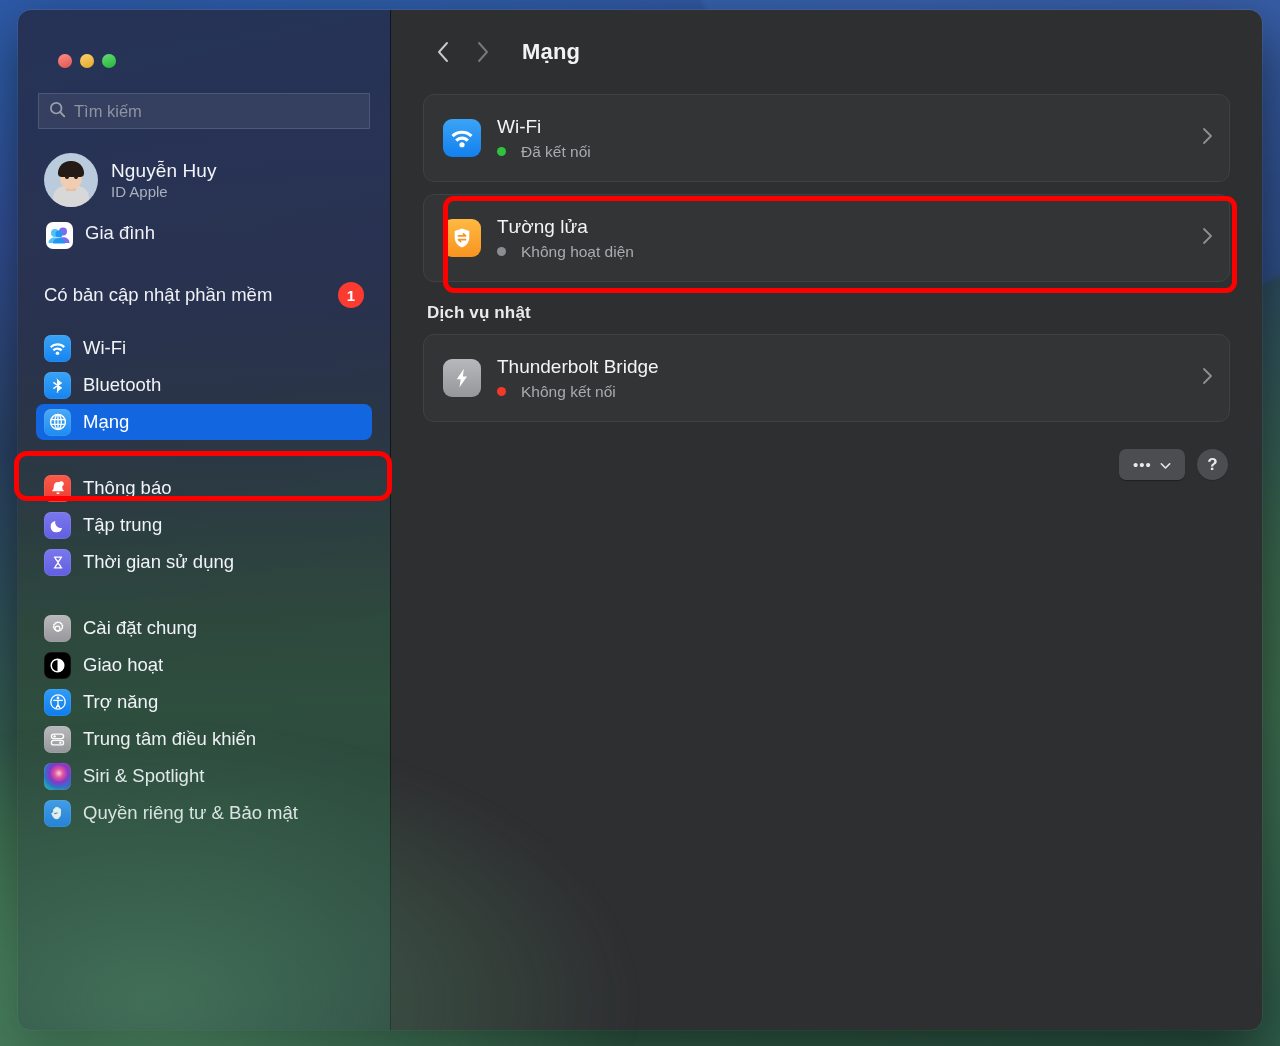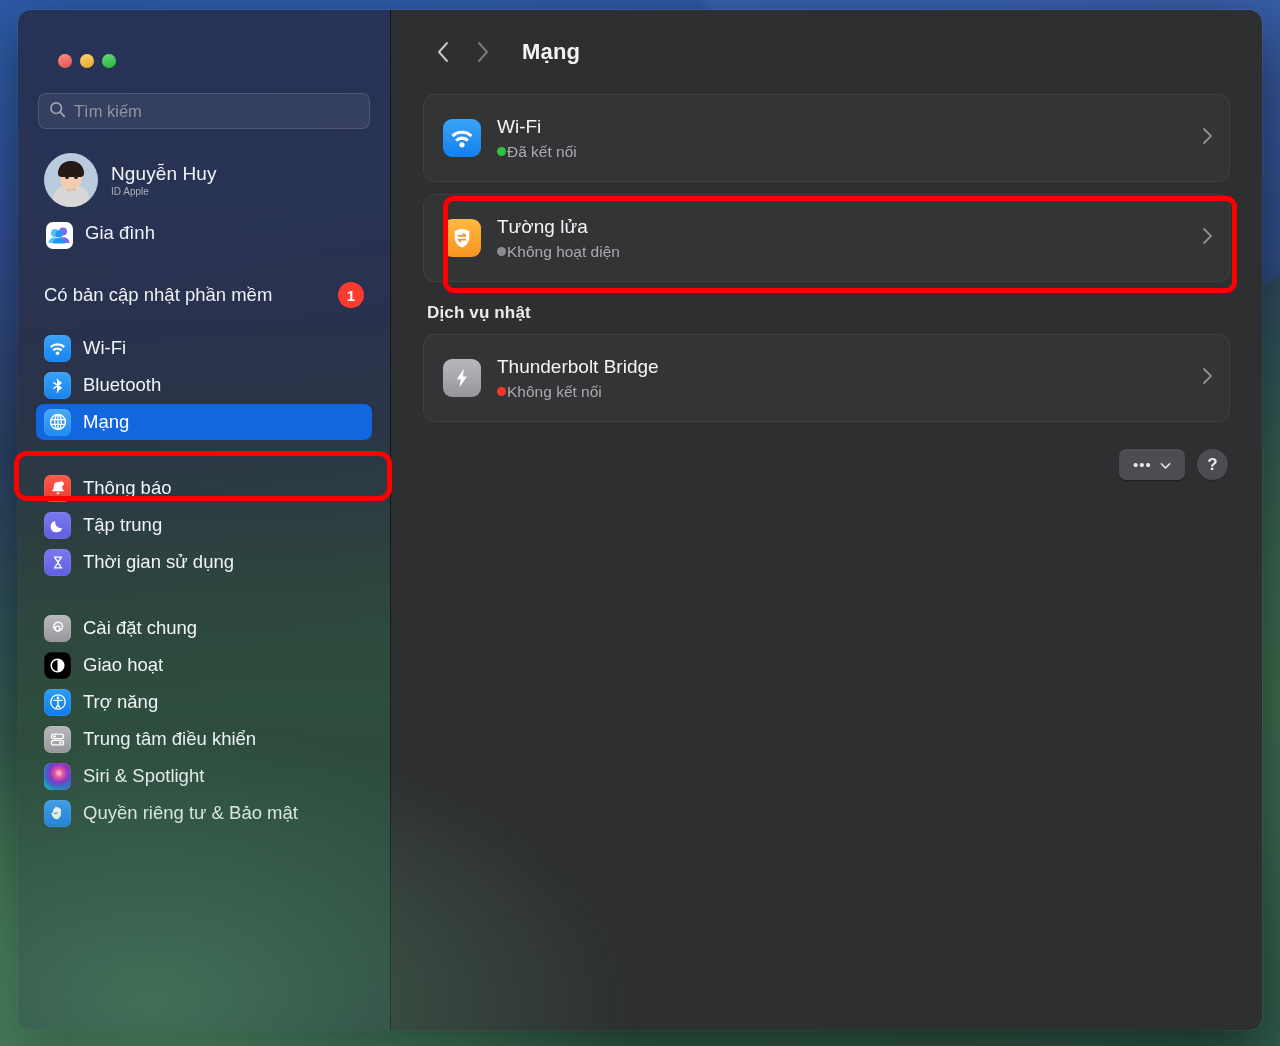--- a/index.html
+++ b/index.html
@@ -104,21 +104,21 @@
   .l-close { background: #fc5d57; }
   .l-min   { background: #fdbc2f; }
   .l-max   { background: #28c93f; }
 
   
   .search-wrap {
     margin: 25px 4px 0 4px;
     height: 36px;
     background: rgba(255,255,255,.065);
     border: .5px solid rgba(255,255,255,.13);
-    border-radius: 8px;
+    border-radius: 1px;
     display: flex;
     align-items: center;
     padding: 0 10px;
     gap: 8px;
   }
   .search-wrap svg { flex: 0 0 auto; }
   .search-wrap input {
     flex: 1;
     background: transparent;
     border: 0;
@@ -147,21 +147,21 @@
   }
   .avatar .hair { position:absolute; left:14px; top:8px; width:26px; height:16px; background:#241a16; border-radius:13px 13px 4px 4px; }
   .avatar .face { position:absolute; left:16px; top:13px; width:22px; height:23px; background:#f0cdb2; border-radius:11px 11px 10px 10px; }
   .avatar .eyeL, .avatar .eyeR { position:absolute; top:22px; width:3.5px; height:4px; background:#2a1d17; border-radius:50%; }
   .avatar .eyeL { left:21px; } .avatar .eyeR { left:30px; }
   .avatar .body { position:absolute; left:9px; top:33px; width:36px; height:24px; background:#d8d8d8; border-radius:12px 12px 0 0; }
   .avatar .neck { position:absolute; left:22px; top:31px; width:10px; height:7px; background:#e9bfa2; }
 
   .acct-text { display: flex; flex-direction: column; gap: 1px; }
   .acct-name { font-size: 19px; color: #f2f4f7; letter-spacing:.1px; }
-  .acct-sub  { font-size: 10px; color: #a9b0bd; }
+  .acct-sub  { font-size: 15px; color: #a9b0bd; }
 
   .family {
     display: flex; gap: 12px;
     margin: 6px 4px 0 6px;
     padding: 5px 6px;
     border-radius: 8px;
   }
   .family .label { font-size: 18.5px; color: #eef1f5; }
 
   
@@ -249,21 +249,21 @@
   .svc-icon {
     width: 38px; height: 38px;
     border-radius: 9px;
     flex: 0 0 auto;
     display: flex; align-items: center; justify-content: center;
     overflow: hidden;
     position: relative;
   }
   .svc-text { flex: 1; display: flex; flex-direction: column; gap: 5px; }
   .svc-name { font-size: 19px; color: #f3f4f6; }
-  .svc-status { font-size: 15.5px; color: #a9abae; display: flex; align-items: center; gap: 1px; }
+  .svc-status { font-size: 15.5px; color: #a9abae; display: flex; align-items: center; gap: 15px; }
   .dot { width: 9px; height: 9px; border-radius: 50%; flex: 0 0 auto; }
   .chev { color: #8e9092; flex: 0 0 auto; }
 
   .section-head {
     font-size: 17px;
     color: #e9eaec;
     font-weight: 600;
     margin: 21px 0 11px 4px;
     letter-spacing: .15px;
   }

